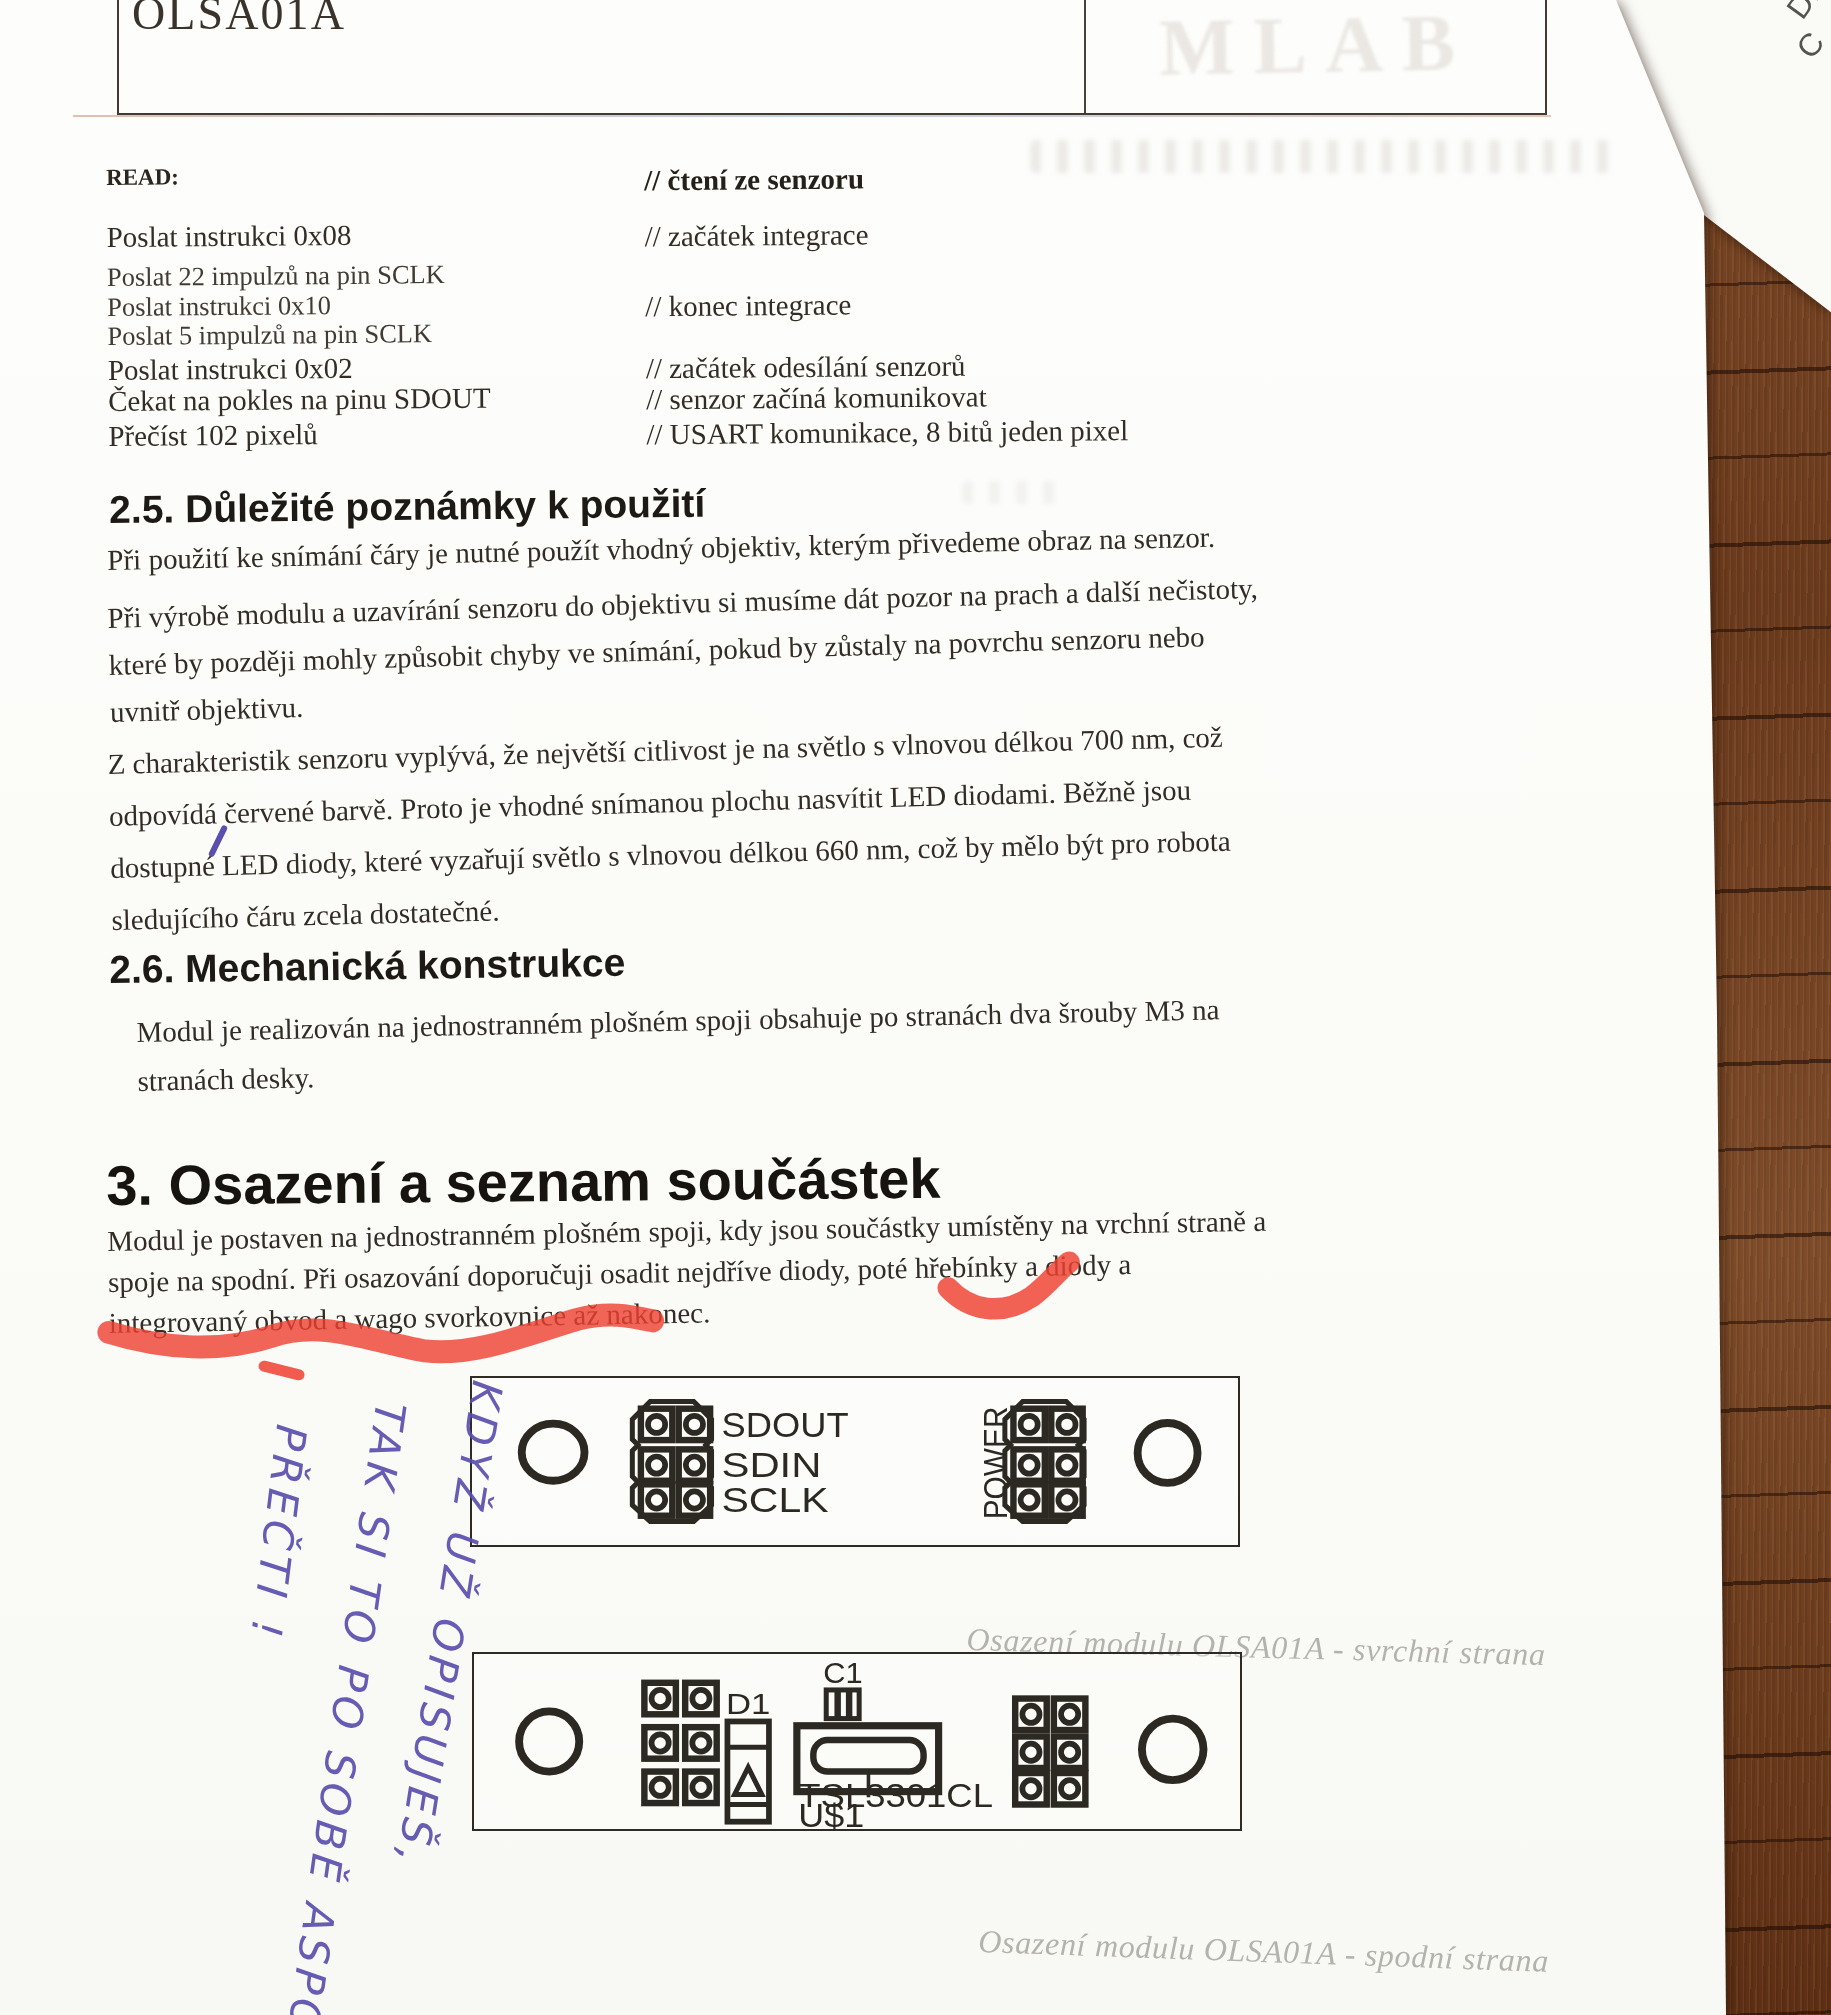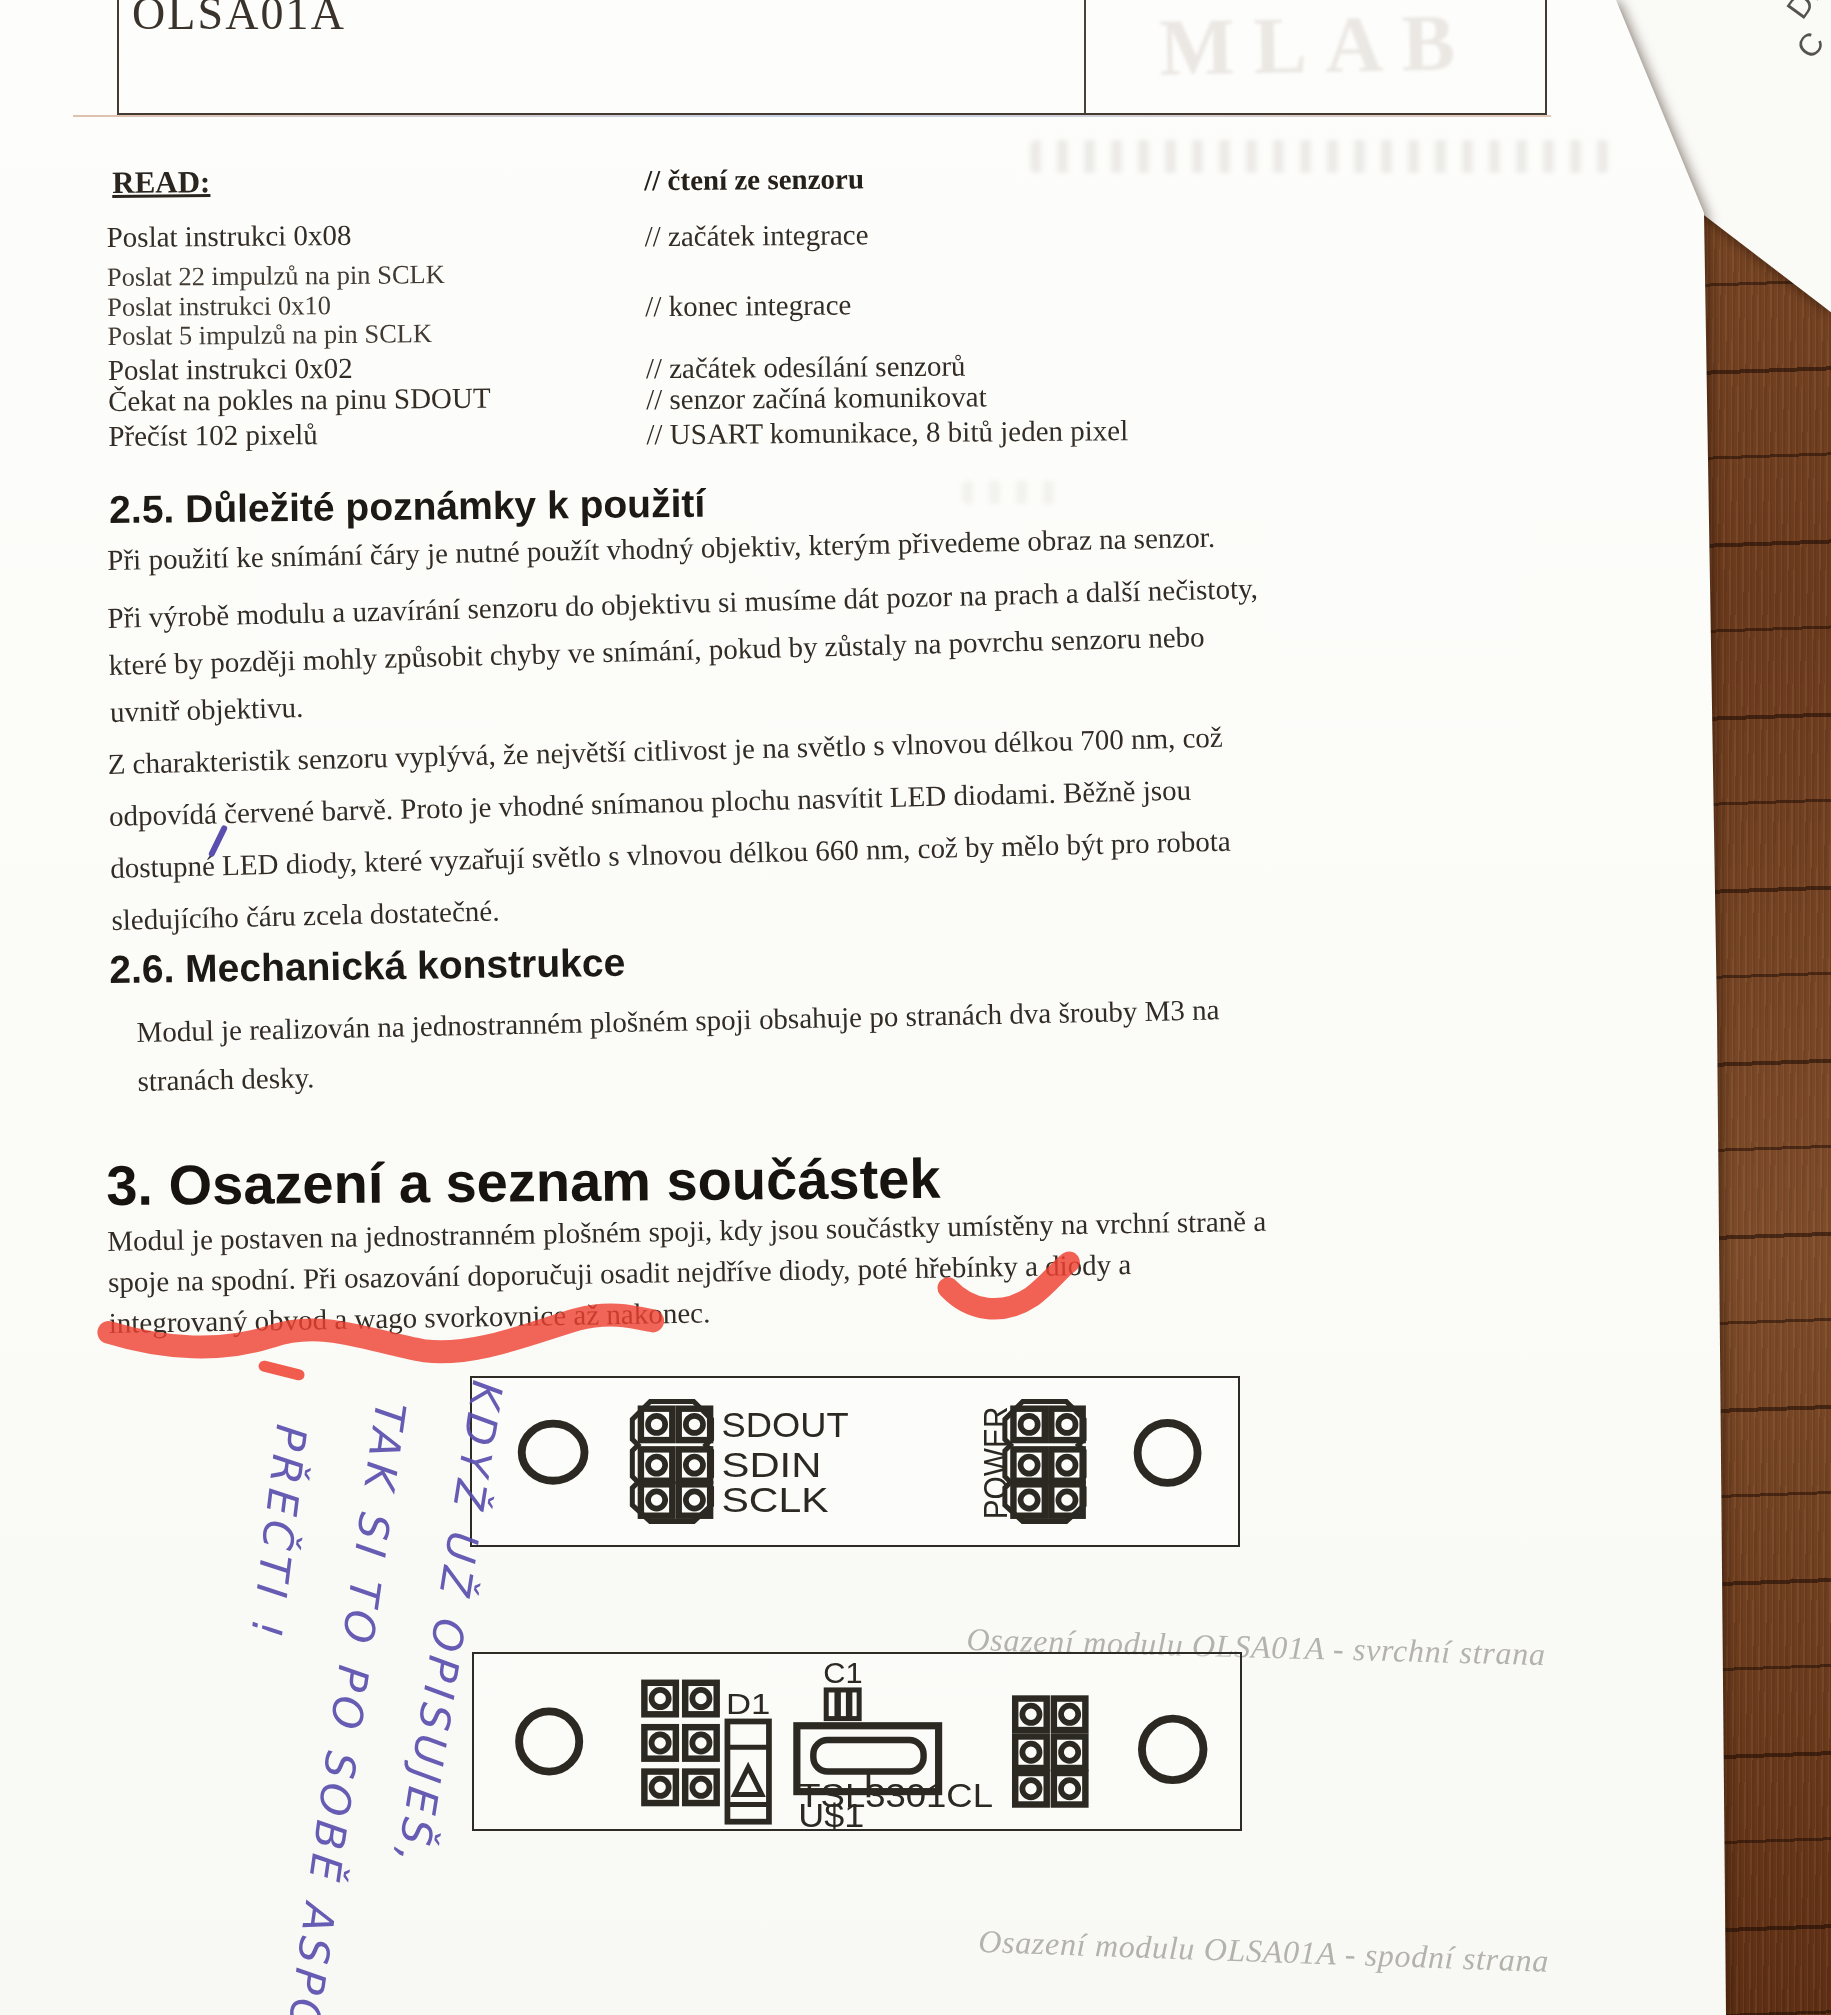--- a/index.html
+++ b/index.html
@@ -34,21 +34,21 @@
      background:linear-gradient(90deg,rgba(170,80,30,.35),rgba(70,110,190,.3),rgba(170,80,30,.3));}
   .header-divider{left:1084px;top:-10px;width:2.1px;height:123px;background:#4a4238;}
   .doc-title{left:132px;top:-13px;font-size:46px;letter-spacing:2.1px;color:#3a332c;font-weight:400;}
   .watermark{left:1116px;top:0px;width:401px;text-align:center;font-size:80px;font-weight:bold;
      letter-spacing:18.6px;color:rgba(140,124,108,.16);filter:blur(1.4px);transform:rotate(-1deg);}
   .smudge{background:repeating-linear-gradient(90deg, rgba(120,110,100,.12) 0 11.4px, rgba(120,110,100,0) 11.4px 27px);
      filter:blur(2.9px);border-radius:5.7px;}
 
   
   .read-block{left:106px;top:165px;width:1259px;height:301px;transform:rotate(-0.5deg);transform-origin:0 0;}
-  .read-title{left:6px;top:0;font-size:31px;font-weight:bold;color:#2a251f;text-decoration:underline;}
+  .read-title{left:0;top:0;font-size:23px;font-weight:bold;color:#2a251f;}
   .read-row{left:0;font-size:29px;white-space:nowrap;color:#332d26;}
   .read-row.sm{font-size:26.5px;color:#423b33;}
   .read-comment{left:538px;font-size:29px;white-space:nowrap;color:#332d26;}
   .read-comment.bold{font-weight:bold;color:#25201a;}
 
   
   .h2{font-family:"Liberation Sans", sans-serif;font-weight:bold;font-size:39px;color:#1d1a16;white-space:nowrap;transform-origin:0 0;}
   .h1{font-family:"Liberation Sans", sans-serif;font-weight:bold;font-size:56px;color:#17140f;white-space:nowrap;transform-origin:0 0;}
   .para{transform-origin:0 0;}
   .para .line{font-size:29px;color:#322c25;white-space:nowrap;}

